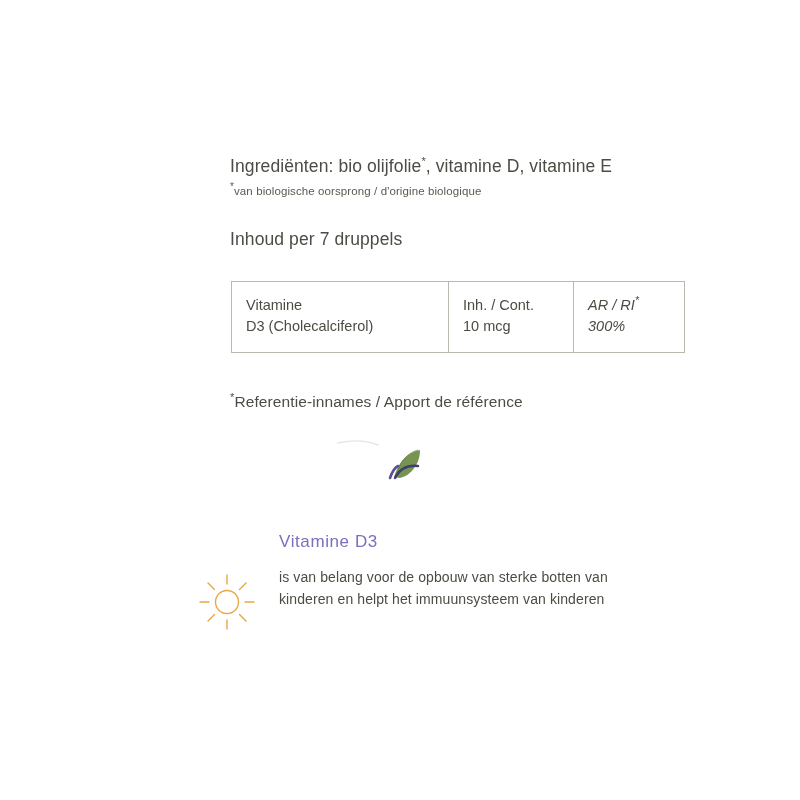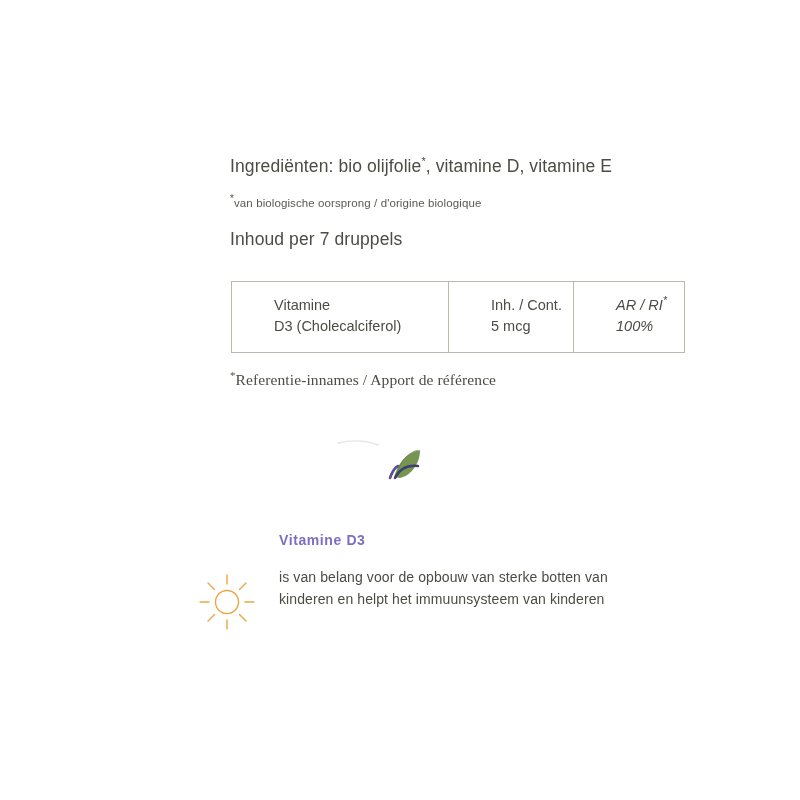--- a/index.html
+++ b/index.html
@@ -35,21 +35,21 @@
     color: #4c4c45;
     letter-spacing: 0.1px;
     white-space: nowrap;
   }
   .sup {
     font-size: 11px;
     vertical-align: super;
     line-height: 0;
   }
   .ingredients-note {
-    margin-top: 18px;
+    margin-top: 6px;
     font-size: 11.5px;
     color: #5a5a50;
     letter-spacing: 0.1px;
   }
   .ingredients-note .star {
     font-size: 10px;
     vertical-align: super;
     line-height: 0;
   }
 
@@ -76,31 +76,30 @@
     border: 1px solid #b9b9ae;
     padding: 13px 14px 15px 14px;
     font-size: 14.5px;
     line-height: 1.45;
     color: #4c4c45;
     vertical-align: top;
   }
   .col-name  { width: 188px; }
   .col-inh   { width: 96px;  }
   .col-ar    { width: 82px; font-style: italic;  }
-  .cell-line { display: block; white-space: nowrap; margin-left: 28px; }
+  .cell-line { display: block; white-space: nowrap; }
 
   
   .ref-note {
     position: absolute;
     left: 230px;
-    top: 371px;
+    top: 393px;
     font-size: 15.5px;
     color: #4c4c45;
     letter-spacing: 0.1px;
-    font-family: Liberation Serif, serif;
   }
   .ref-note .star {
     font-size: 11px;
     vertical-align: super;
     line-height: 0;
   }
 
   
   .leaf-ornament {
     position: absolute;
@@ -121,22 +120,22 @@
     position: absolute;
     left: 0px;
     top: 39px;
     width: 62px;
     height: 62px;
   }
   .benefit-title {
     position: absolute;
     left: 83px;
     top: 0px;
-    font-size: 14px;
-    font-weight: bold;
+    font-size: 17px;
+    font-weight: normal;
     color: #7b6fc0;
     letter-spacing: 0.6px;
   }
   .benefit-text {
     position: absolute;
     left: 83px;
     top: 34px;
     width: 360px;
     font-size: 14px;
     line-height: 1.6;
@@ -162,25 +161,25 @@
 
   <table class="nutri-table">
     <tbody>
         <tr>
       <td class="col-name">
         <span class="cell-line">Vitamine</span>
         <span class="cell-line">D3 (Cholecalciferol)</span>
       </td>
       <td class="col-inh">
         <span class="cell-line">Inh. / Cont.</span>
-        <span class="cell-line">5 mcg</span>
+        <span class="cell-line">10 mcg</span>
       </td>
       <td class="col-ar">
         <span class="cell-line"><span>AR / RI</span><span class="sup">*</span></span>
-        <span class="cell-line">100%</span>
+        <span class="cell-line">300%</span>
       </td>
     </tr>
   </tbody>
     </table>
 
   <div class="ref-note">
     <span class="star">*</span><span>Referentie-innames / Apport de référence</span>
   </div>
 
   <div class="leaf-ornament">

